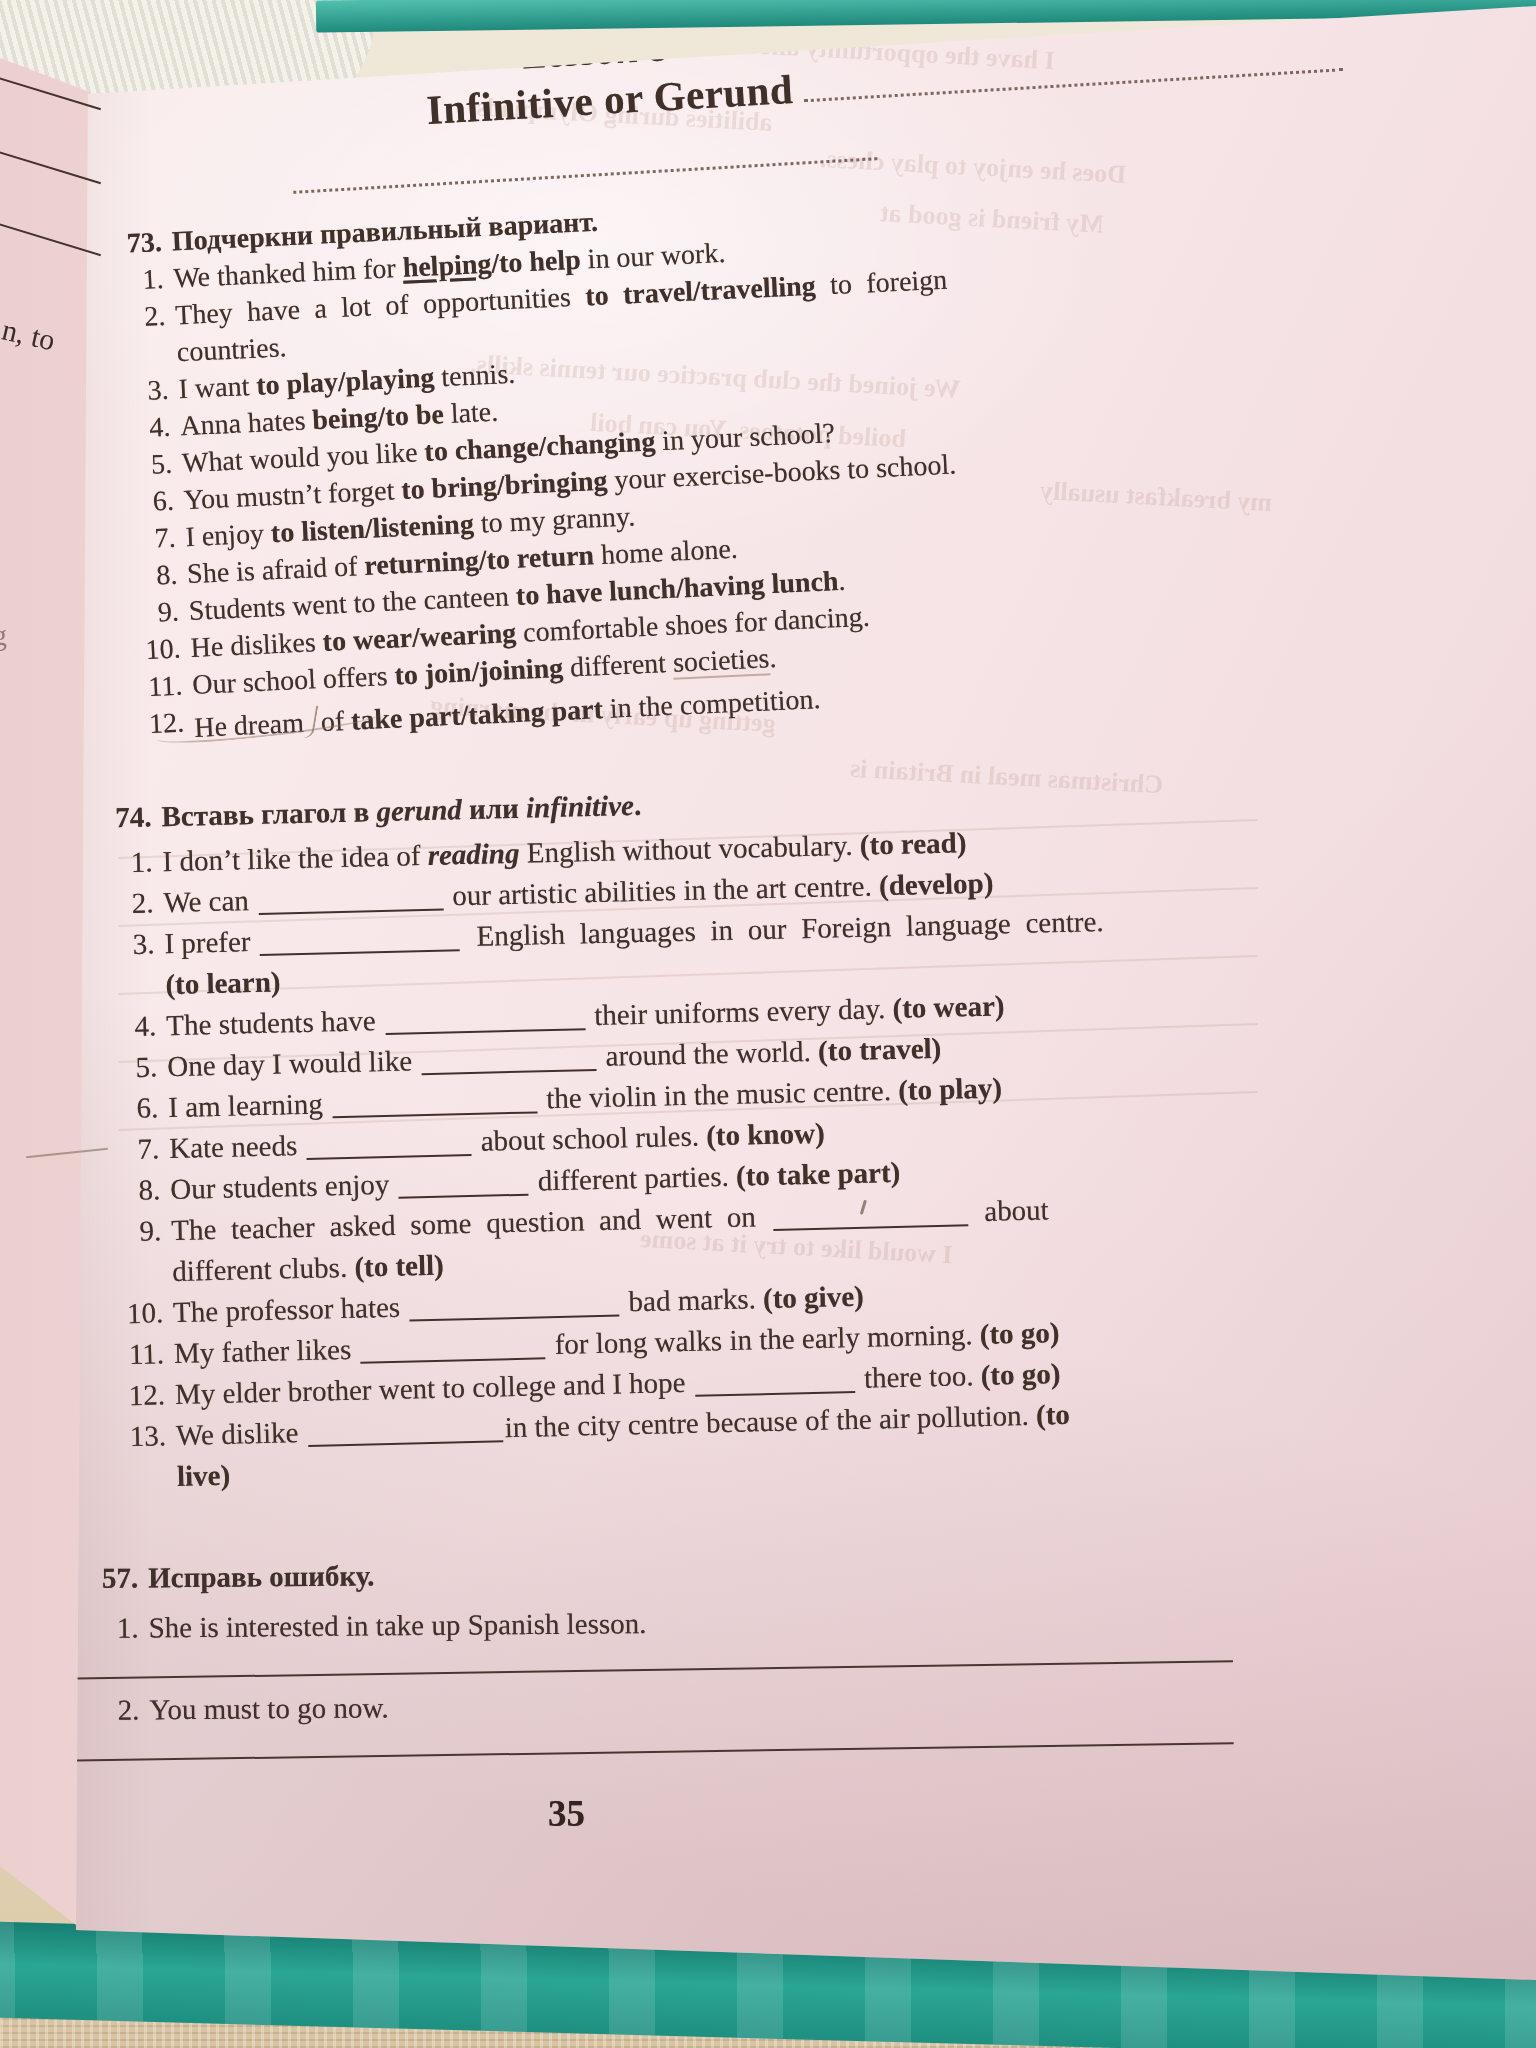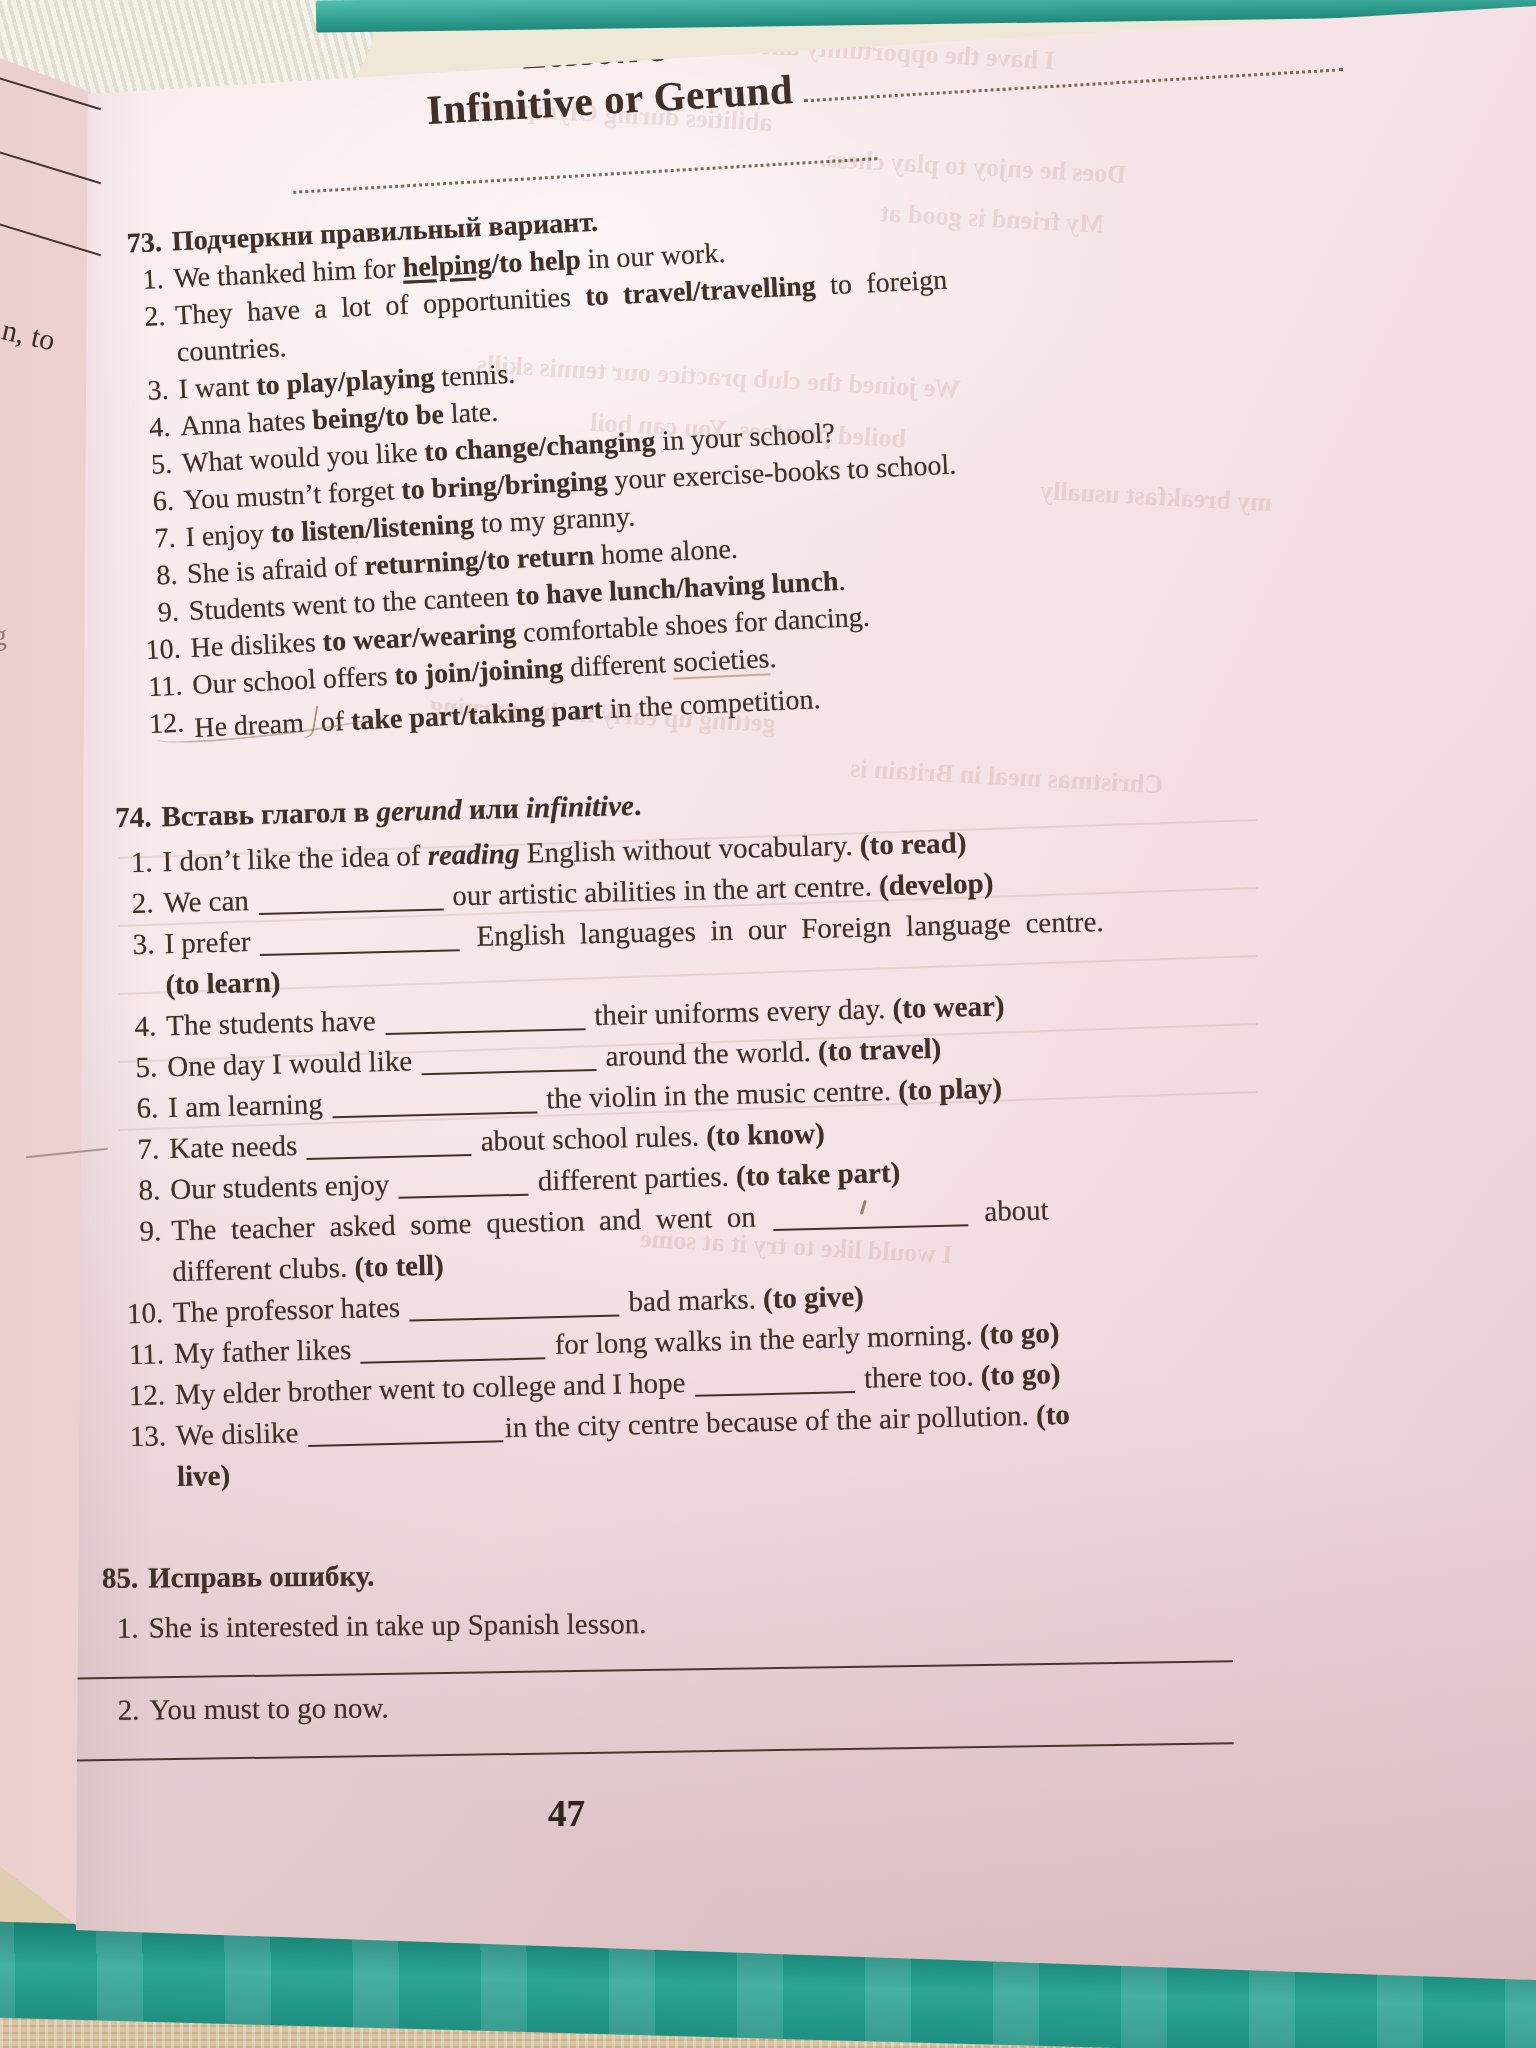--- a/index.html
+++ b/index.html
@@ -243,30 +243,30 @@
           <span class="num">12.</span>
           <span class="body"><span class="seg">My elder brother went to college and I hope </span><span class="blank" style="width: 160px; position: relative;"></span><span class="seg"> there too. </span><span class="seg b">(to go)</span></span>
         </div>
         <div class="item">
           <span class="num">13.</span>
           <span class="body"><span class="seg">We dislike </span><span class="blank" style="width: 195px; position: relative;"></span><span class="seg">in the city centre because of the air pollution. </span><span class="seg b">(to</span><br><span class="seg b">live)</span></span>
         </div>
       </section>
     <section class="ex" id="ex75">
         <div class="item header">
-          <span class="num">85.</span>
+          <span class="num">57.</span>
           <span class="body"><span class="seg b">Исправь ошибку.</span></span>
         </div>
         <div class="item">
           <span class="num">1.</span>
           <span class="body"><span class="seg">She is interested in take up Spanish lesson.</span></span>
         </div>
         <div class="answer-line"></div>
         <div class="item">
           <span class="num">2.</span>
           <span class="body"><span class="seg">You must to go now.</span></span>
         </div>
         <div class="answer-line"></div>
       </section>
 
-    <div id="pagenum">47</div>
+    <div id="pagenum">35</div>
   </div>
 </div>
 
 </body></html>

